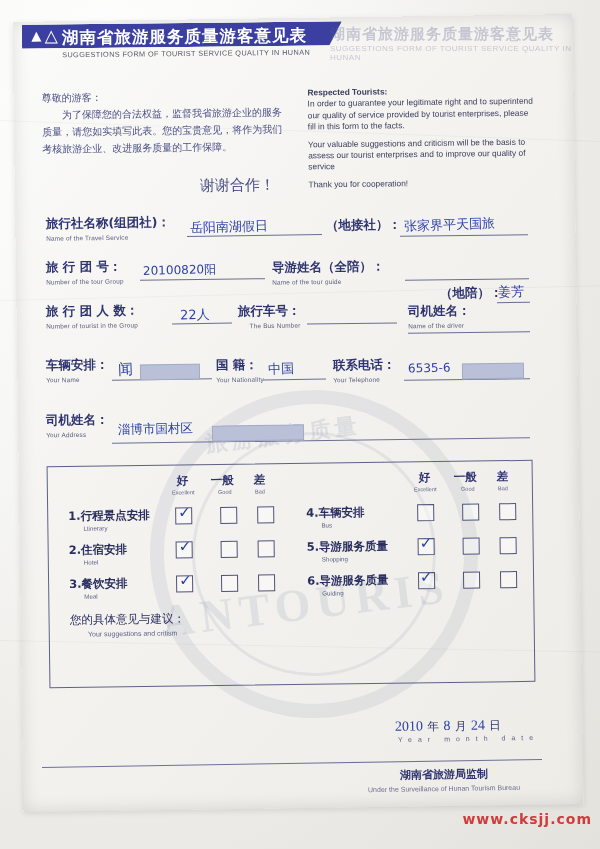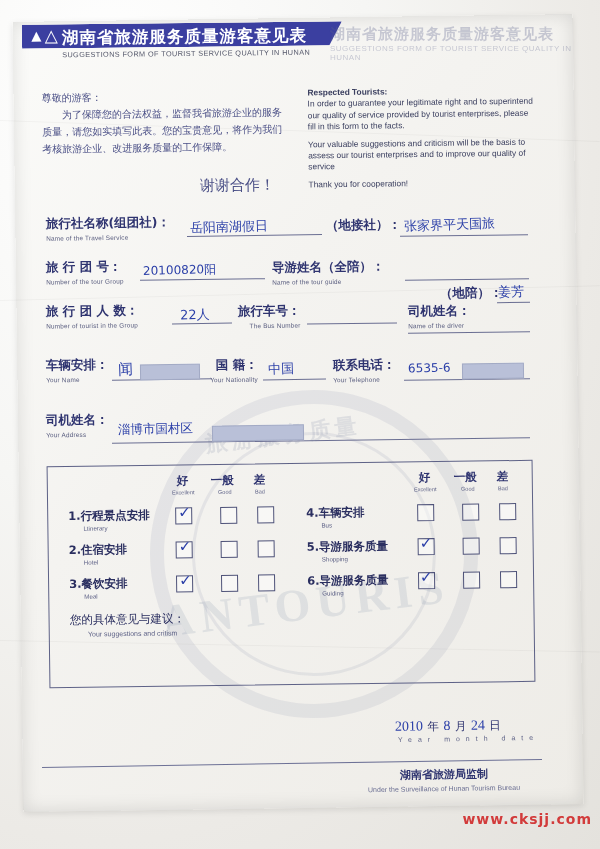--- a/index.html
+++ b/index.html
@@ -286,21 +286,21 @@
   <div class="val" style="left:412px;top:316px;"></div>
 
   <div class="row" style="left:46px;top:357px;">
     <div class="lab-cn">车辆安排：</div>
     <div class="lab-en" style="margin-top:2px;">Your  Name</div>
   </div>
   <div class="line" style="left:112px;top:379px;width:100px;transform:rotate(-0.75deg);"></div>
   <div class="val" style="left:118px;top:360px;font-size:15px;transform:rotate(-2deg);">闻</div>
   <div class="redact" style="left:140px;top:364px;width:60px;height:16px;transform:rotate(-0.8deg);"></div>
 
-  <div class="row" style="left:210px;top:357px;text-align:right;">
+  <div class="row" style="left:216px;top:357px;">
     <div class="lab-cn">国  籍：</div>
     <div class="lab-en" style="margin-top:2px;">Your  Nationality</div>
   </div>
   <div class="line" style="left:263px;top:379px;width:63px;transform:rotate(-0.75deg);"></div>
   <div class="val" style="left:268px;top:360px;transform:rotate(-2deg);">中国</div>
 
   <div class="row" style="left:333px;top:357px;">
     <div class="lab-cn">联系电话：</div>
     <div class="lab-en" style="margin-top:2px;">Your  Telephone</div>
   </div>

